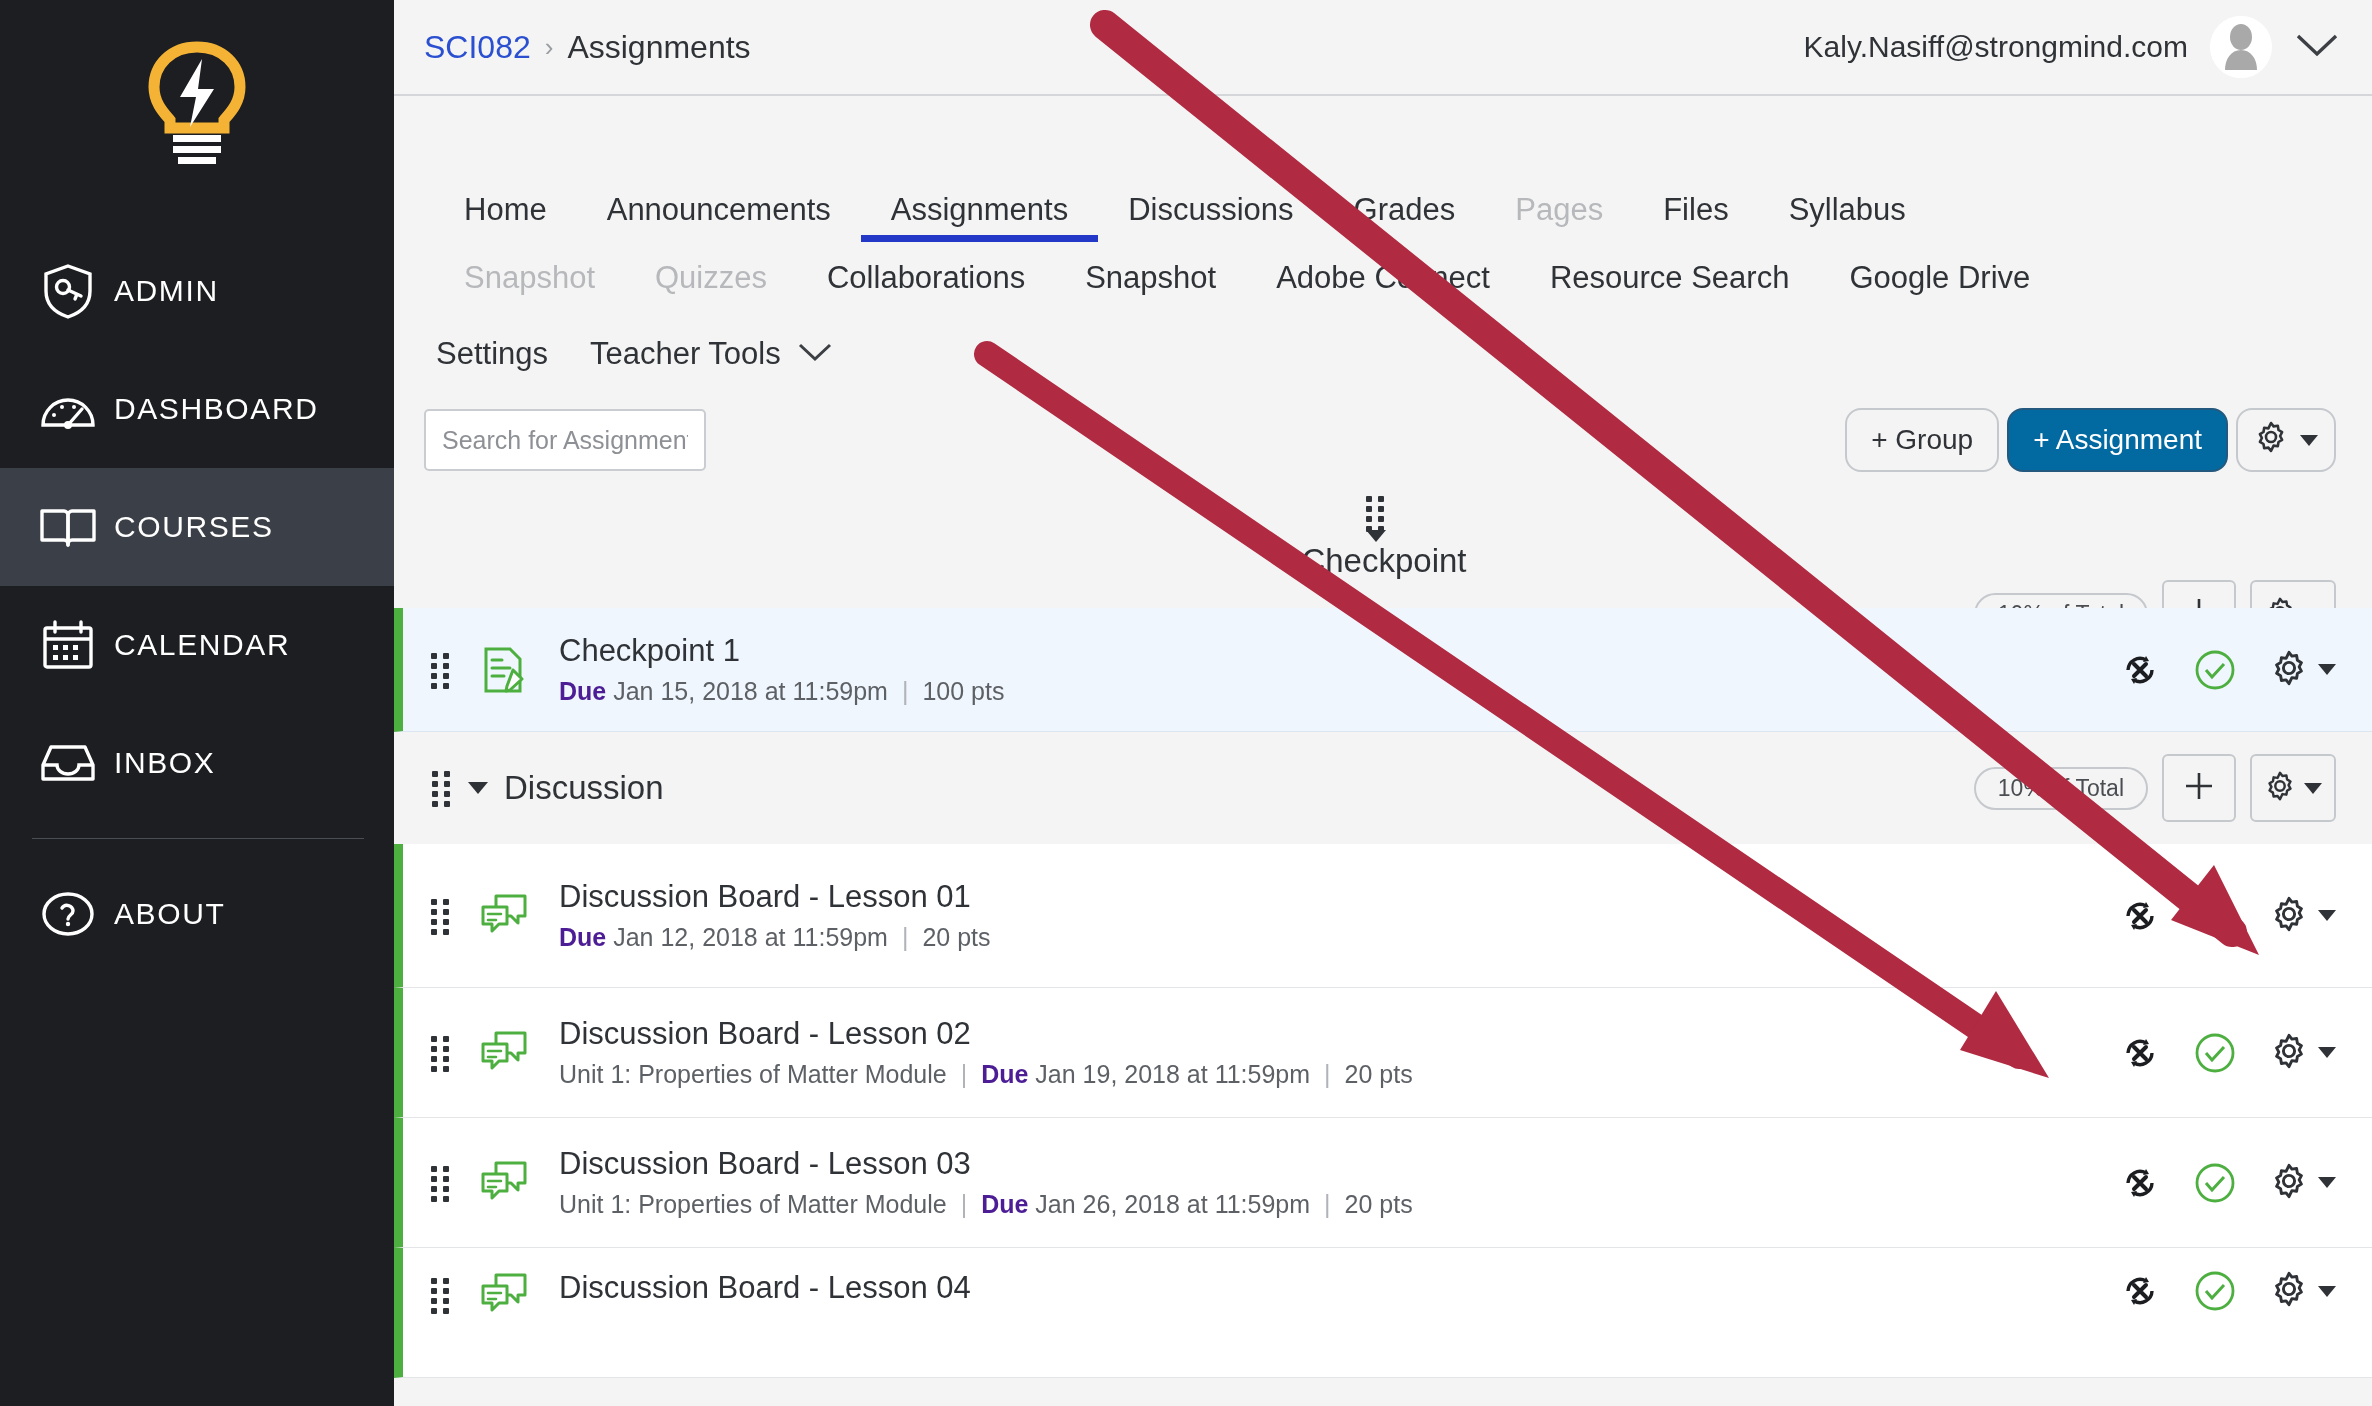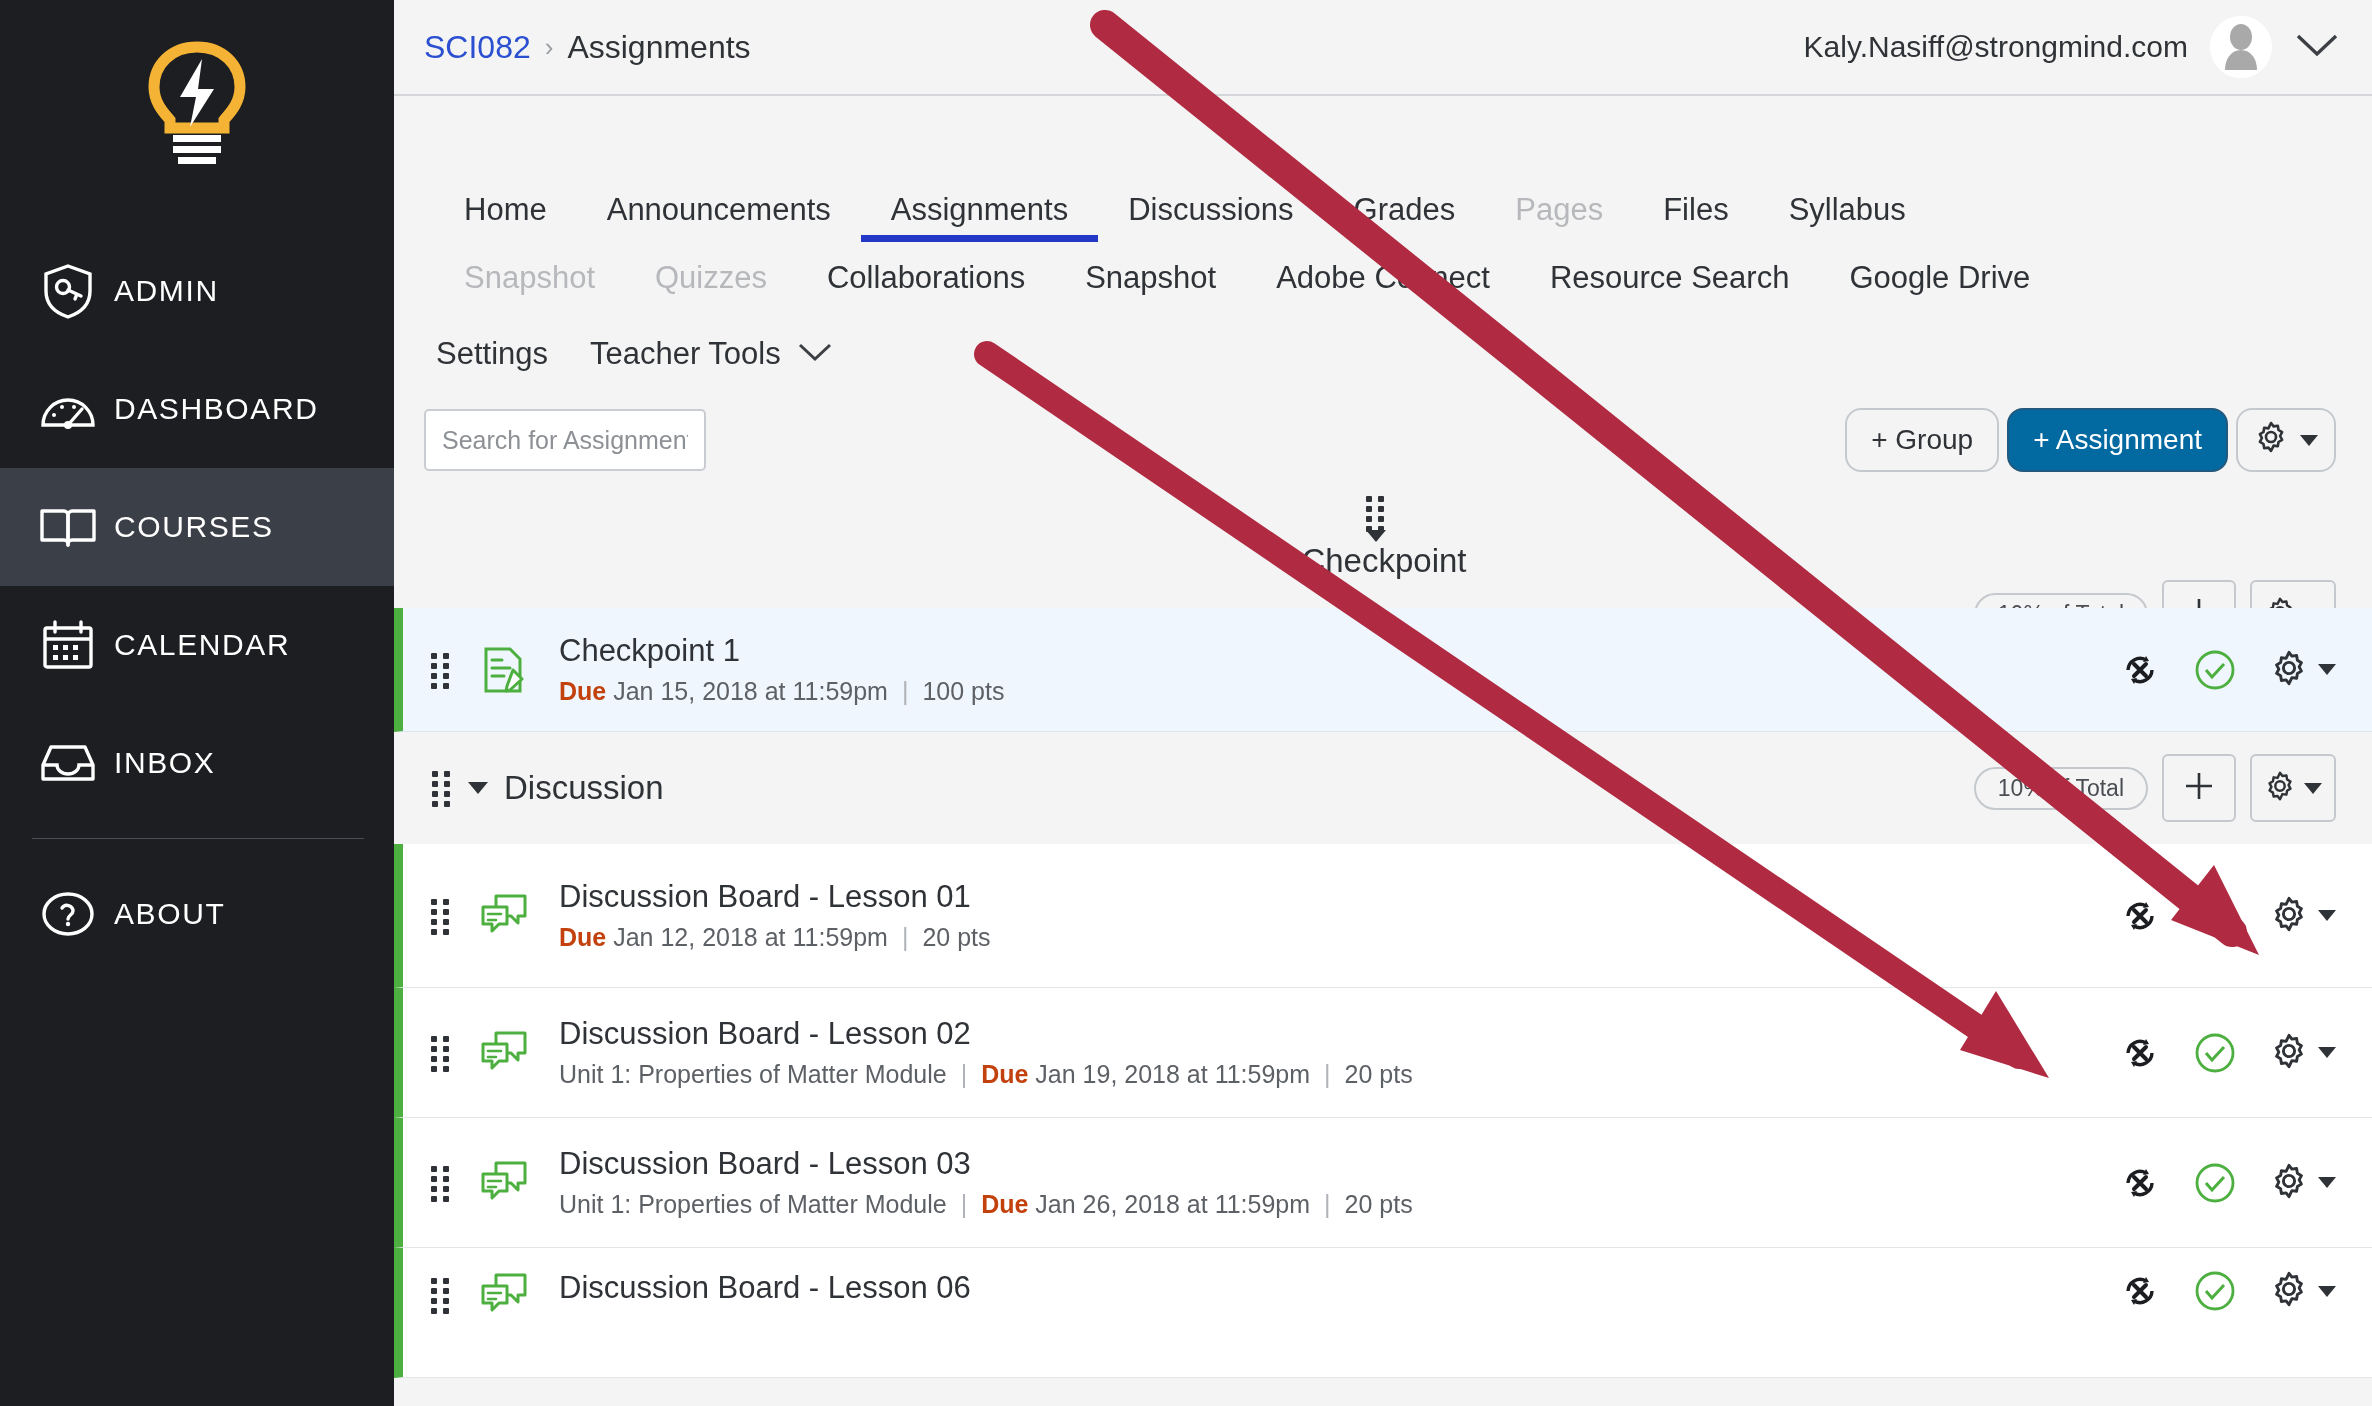--- a/index.html
+++ b/index.html
@@ -209,21 +209,21 @@
     padding: 0 36px 0 28px;
     min-height: 118px;
     position: relative;
   }
   .row.selected { background: #eff6fd; border-bottom-color: #dce6f0; }
   .row .grip { margin-right: 22px; }
   .row-icon { width: 66px; flex: 0 0 66px; display: flex; align-items: center; justify-content: center; }
   .row-body { margin-left: 22px; display: flex; flex-direction: column; gap: 8px; }
   .row-title { font-size: 31px; color: #2f3236; cursor: pointer; }
   .row-meta { font-size: 25px; color: #5d6166; display: flex; align-items: center; gap: 0; }
-  .row-meta b { color: #c2410c; font-weight: 700; }
+  .row-meta b { color: #4c1d95; font-weight: 700; }
   .row-meta .sep { color: #b0b3b7; padding: 0 14px; }
   .row-right { margin-left: auto; display: flex; align-items: center; gap: 34px; }
   .icon-btn { cursor: pointer; display: flex; align-items: center; }
   .gear-dd { display: flex; align-items: center; gap: 10px; cursor: pointer; }
   .caret-tiny {
     width: 0; height: 0;
     border-left: 9px solid transparent; border-right: 9px solid transparent;
     border-top: 11px solid #2f3236;
   }
 
@@ -703,21 +703,21 @@
           <i></i>
         </span>
       <span class="row-icon" style="margin-top:2px;">
         <svg width="48" height="46" viewBox="0 0 48 46">
             <path d="M16 3 h29 v20 h-7 l0 7 -7-7 h-15 z" fill="none" stroke="#4caf3f" stroke-width="3" stroke-linejoin="round"></path>
             <path d="M3 14 h24 v17 h-8 l-7 7 0-7 h-9 z" fill="#ffffff" stroke="#4caf3f" stroke-width="3" stroke-linejoin="round"></path>
             <path d="M8 21 h13 M8 27 h8" stroke="#4caf3f" stroke-width="2.6" stroke-linecap="round"></path>
           </svg>
       </span>
       <div class="row-body">
-        <span class="row-title">Discussion Board - Lesson 06</span>
+        <span class="row-title">Discussion Board - Lesson 04</span>
       </div>
       <div class="row-right">
         <span class="icon-btn">
           <svg width="40" height="40" viewBox="0 0 40 40">
               <path d="M8 20 a12 12 0 0 1 18-10" fill="none" stroke="#1b1d21" stroke-width="3.4"></path>
               <path d="M32 20 a12 12 0 0 1-18 10" fill="none" stroke="#1b1d21" stroke-width="3.4"></path>
               <path d="M26 6 l3 5 -6 1 z" fill="#1b1d21"></path>
               <path d="M14 34 l-3-5 6-1 z" fill="#1b1d21"></path>
               <path d="M14 14 L26 26 M26 14 L14 26" stroke="#1b1d21" stroke-width="4" stroke-linecap="round"></path>
             </svg>

